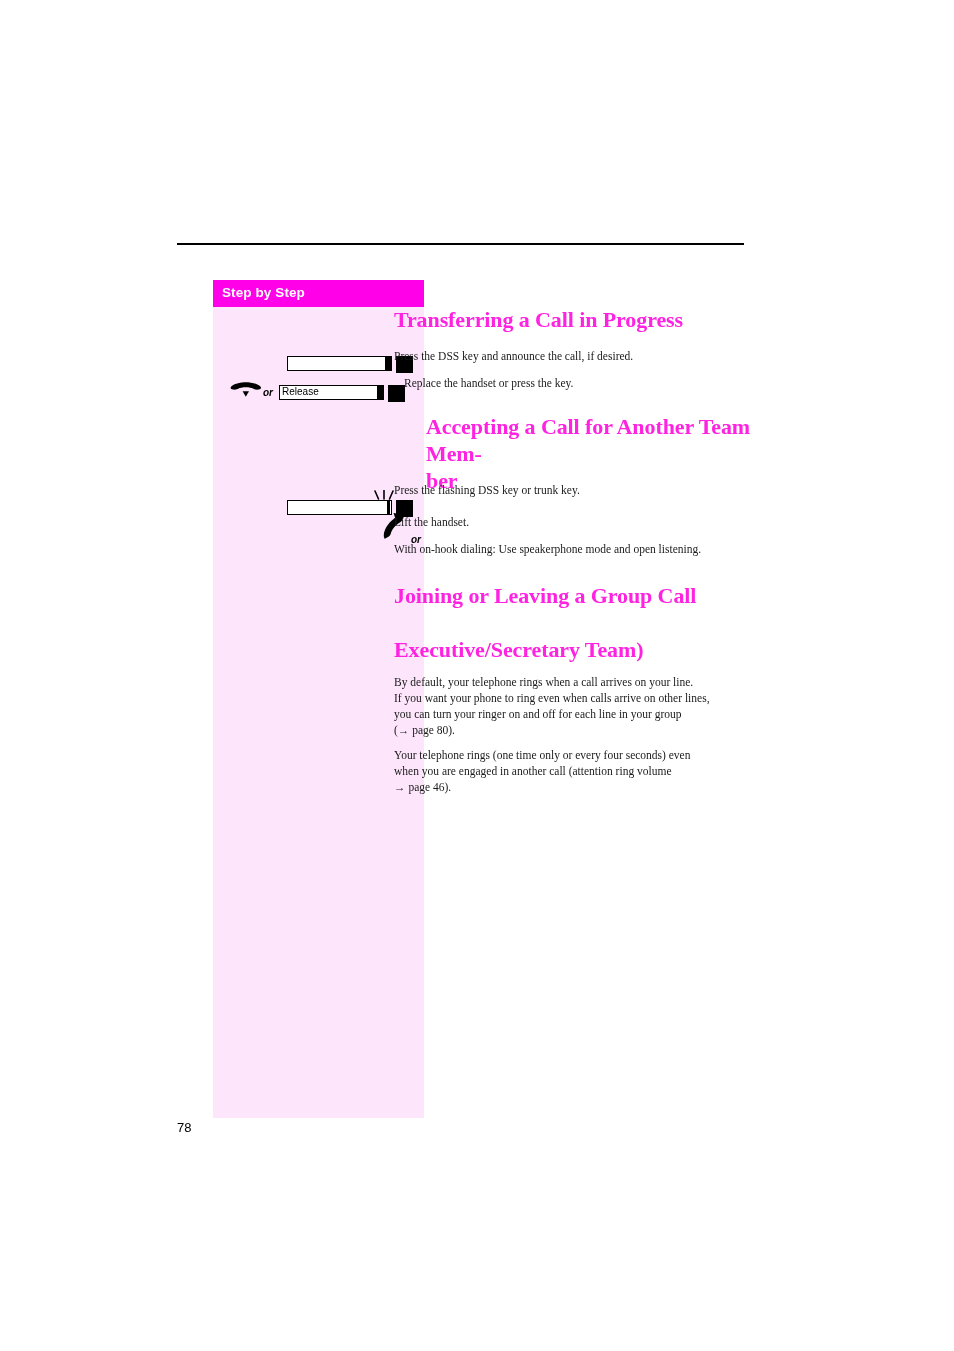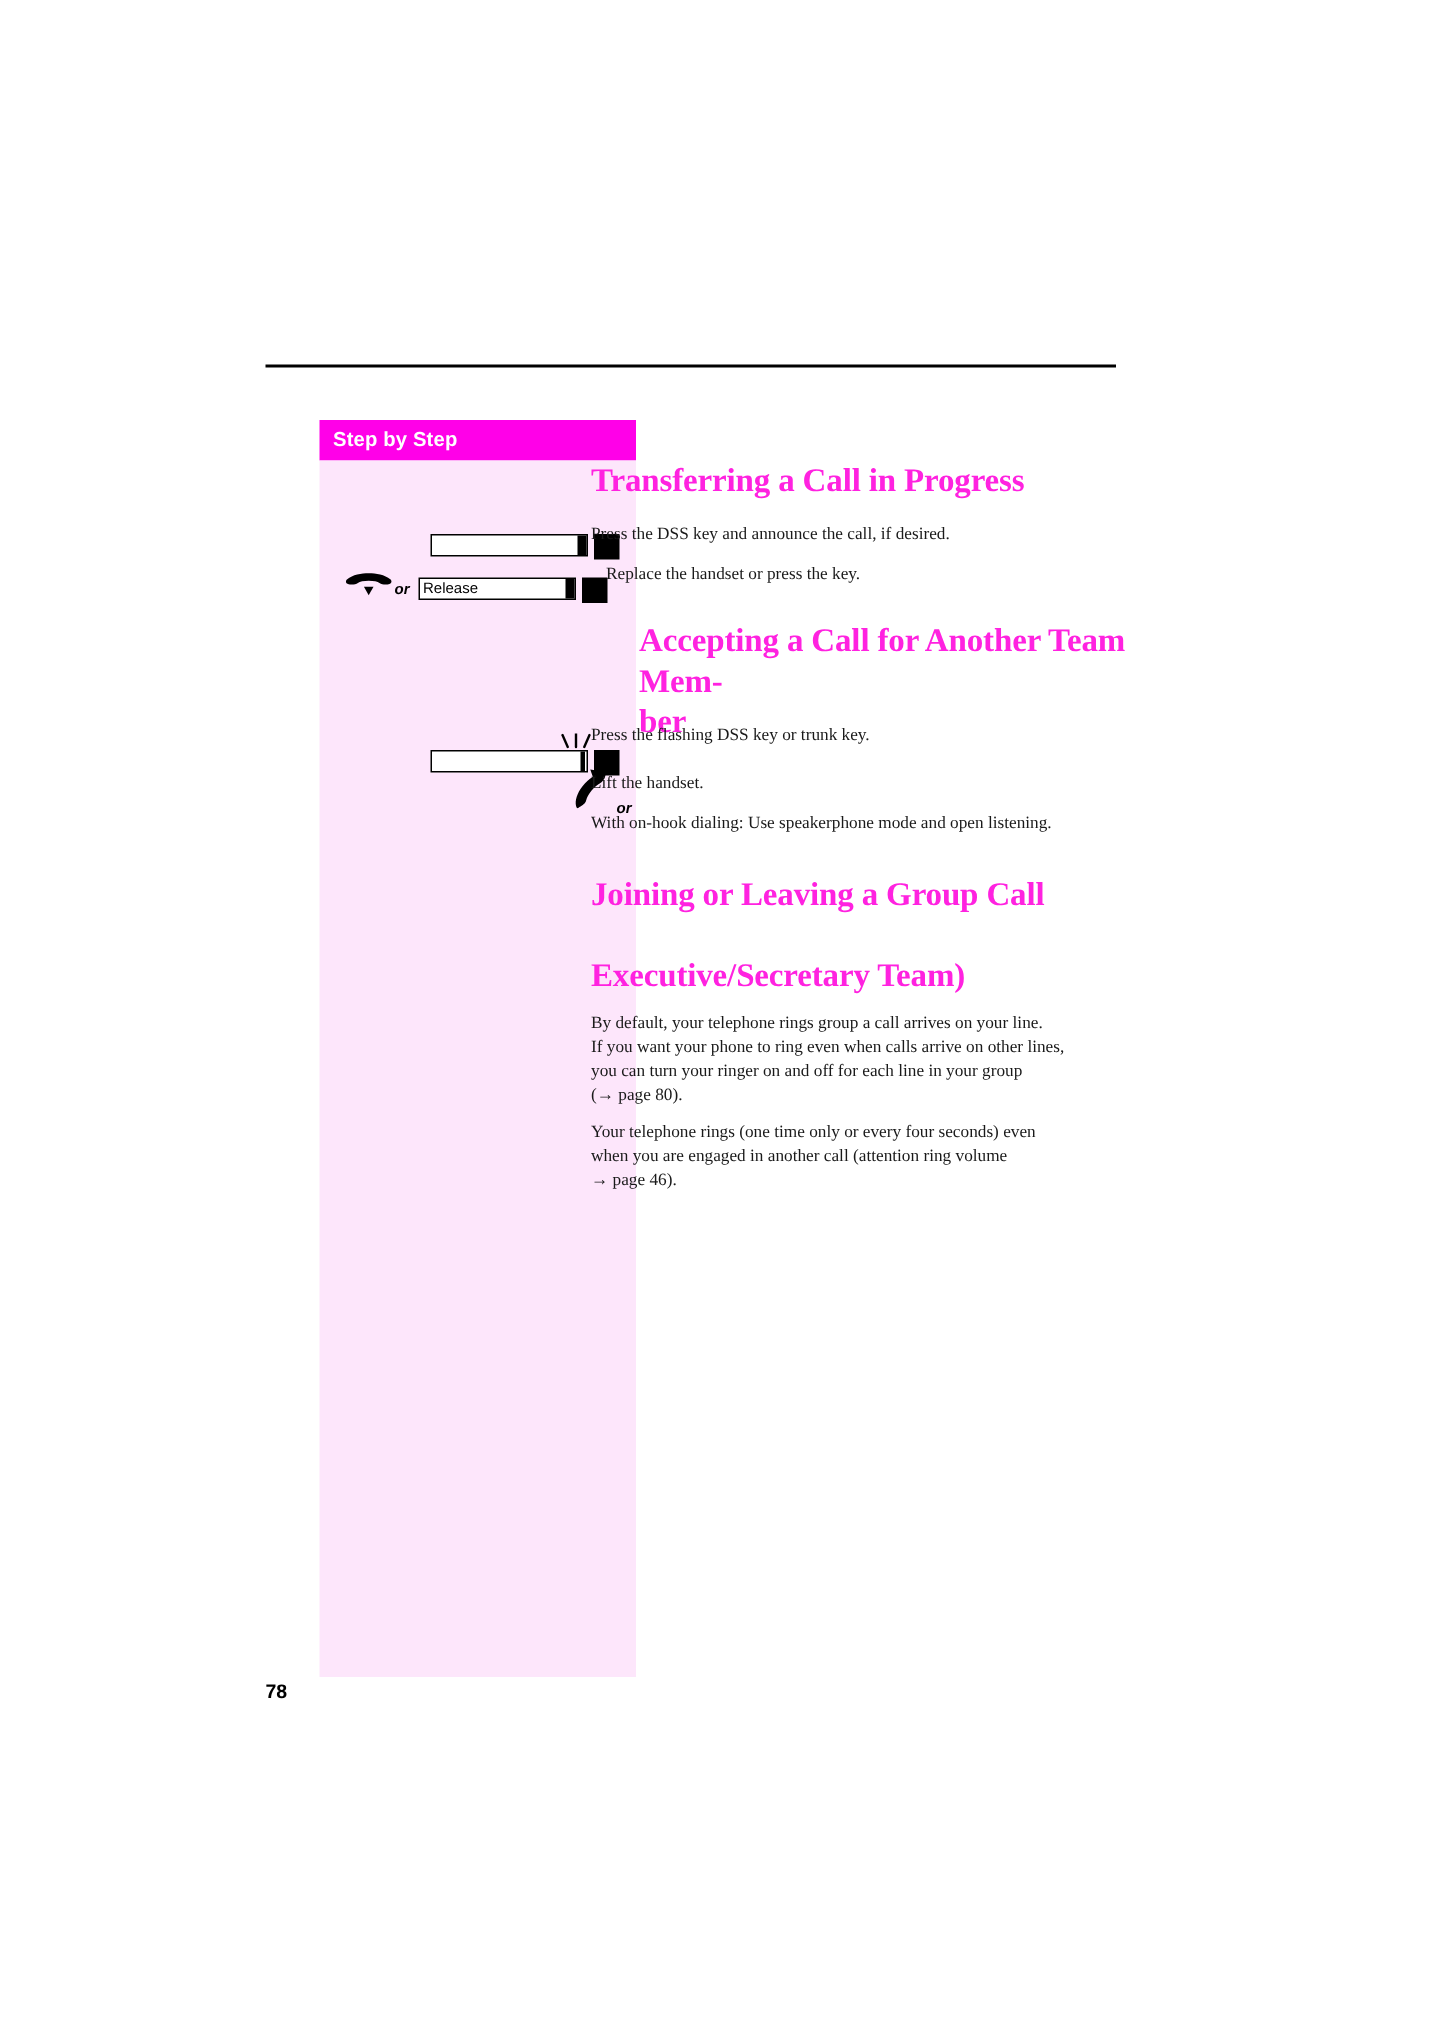--- a/index.html
+++ b/index.html
@@ -184,21 +184,21 @@
 
   .abs { position: absolute; }
 
   
   .folio {
     position: absolute;
     left: 177px;
     top: 1120px;
     font-family: "Liberation Sans", sans-serif;
     font-size: 13px;
-    font-weight: bold;
+    font-weight: normal;
     color: #000000;
   }
 </style>
 </head>
 <body>
 
 <div class="page">
 
   <div class="header-rule"></div>
 
@@ -297,21 +297,21 @@
 
     <p class="body-text abs" style="left:0; top:272px; width:352px;">With on-hook dialing: Use speakerphone mode and open listening.</p>
 
     <h1 class="section-title abs" style="left:0; top:313px; width:352px;">
       <span>Joining or Leaving a Group Call</span><br>
       <br>
       <span>Executive/Secretary Team)</span>
     </h1>
 
     <div class="abs" style="left:0; top:405px; width:352px;">
-      <p class="body-text">By default, your telephone rings group a call arrives on your line.</p>
+      <p class="body-text">By default, your telephone rings when a call arrives on your line.</p>
       <p class="body-text">If you want your phone to ring even when calls arrive on other lines,</p>
       <p class="body-text">you can turn your ringer on and off for each line in your group</p>
       <p class="body-text">(→ page 80).</p>
     </div>
 
     <div class="abs" style="left:0; top:478px; width:352px;">
       <p class="body-text">Your telephone rings (one time only or every four seconds) even</p>
       <p class="body-text">when you are engaged in another call (attention ring volume</p>
       <p class="body-text">→ page 46).</p>
     </div>

